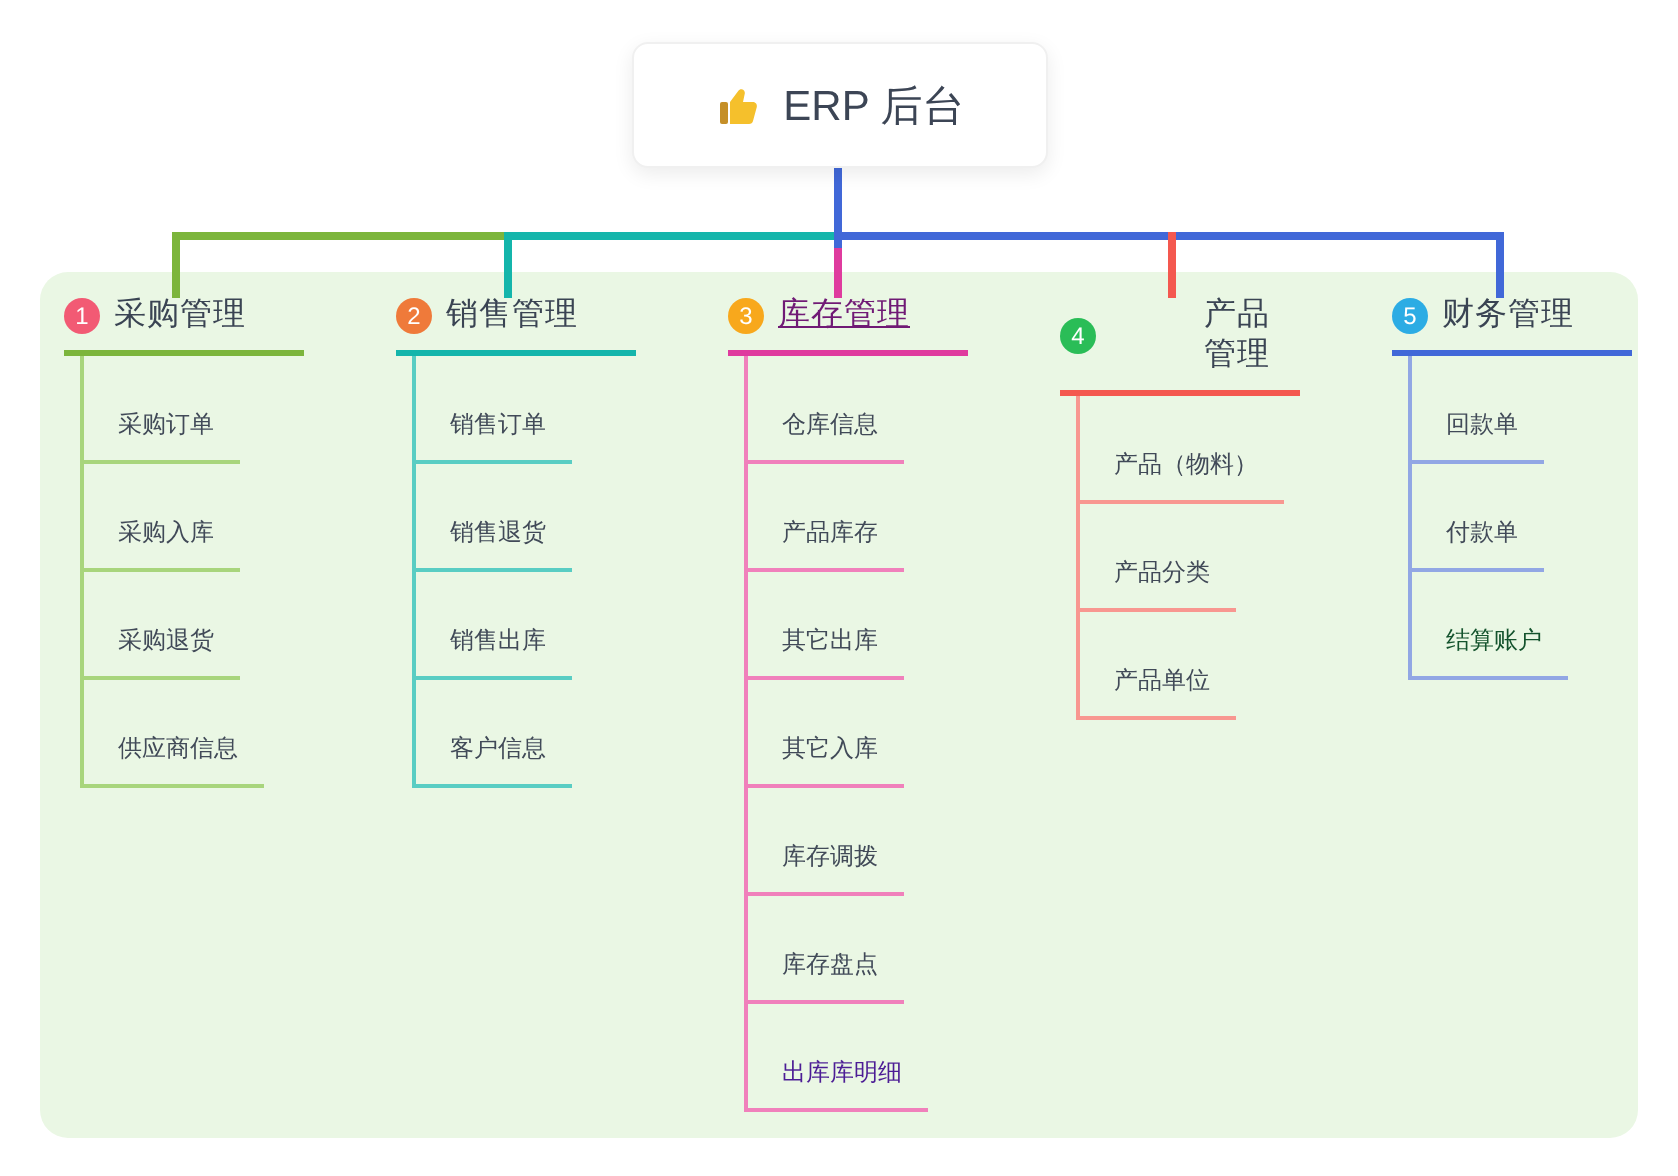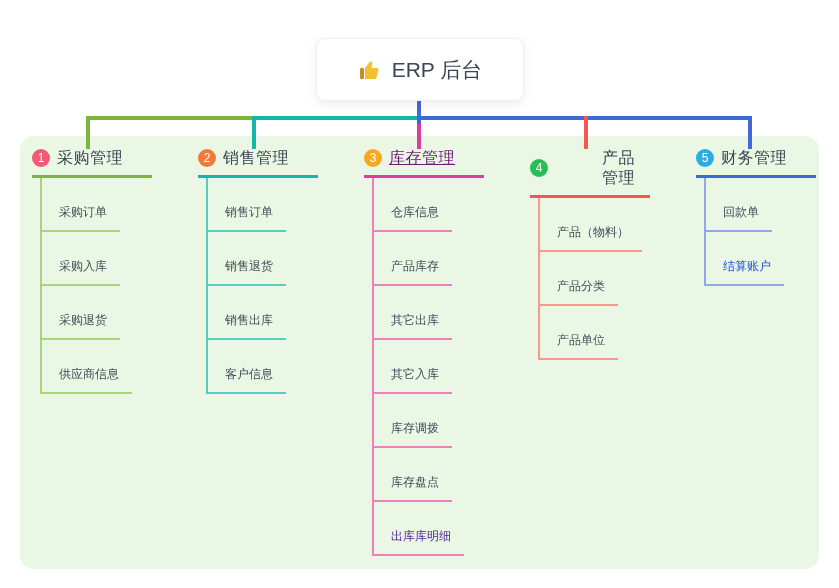--- a/index.html
+++ b/index.html
@@ -15,21 +15,21 @@
     border-radius:14px; z-index:1;
   }
 
   
   svg.connectors {
     position:absolute; left:0; top:0; z-index:2; pointer-events:none;
   }
 
   
   .root-card {
-    position:absolute; left:316px; top:38px; width:206px; height:61px;
+    position:absolute; left:316px; top:21px; width:206px; height:61px;
     background:#ffffff; border:1px solid #f0f0f0; border-radius:8px;
     box-shadow:0 3px 10px rgba(0,0,0,.08);
     display:flex; align-items:center; justify-content:center; gap:10px;
     font-size:21px; z-index:4; cursor:default;
   }
   .root-card .ticon { width:24px; height:24px; display:block; }
 
   
   .branch { position:absolute; top:148px; width:120px; z-index:3; }
   .hdr {
@@ -178,16 +178,19 @@
   <div class="hdr">
     <span class="badge">5</span>
     <span class="hdr-label" style="color: rgb(58, 68, 83);">财务管理</span>
   </div>
   <ul class="items">
 
   <li>
         <span class="item-label" style="color: rgb(65, 74, 88);">回款单</span>
       </li>
       <li>
-        <span class="item-label" style="color: #1d4ed8;">结算账户</span>
+        <span class="item-label" style="color: rgb(65, 74, 88);">付款单</span>
+      </li>
+      <li>
+        <span class="item-label" style="color: #14532d;">结算账户</span>
       </li>
     </ul>
 </div>
 
 </body></html>

